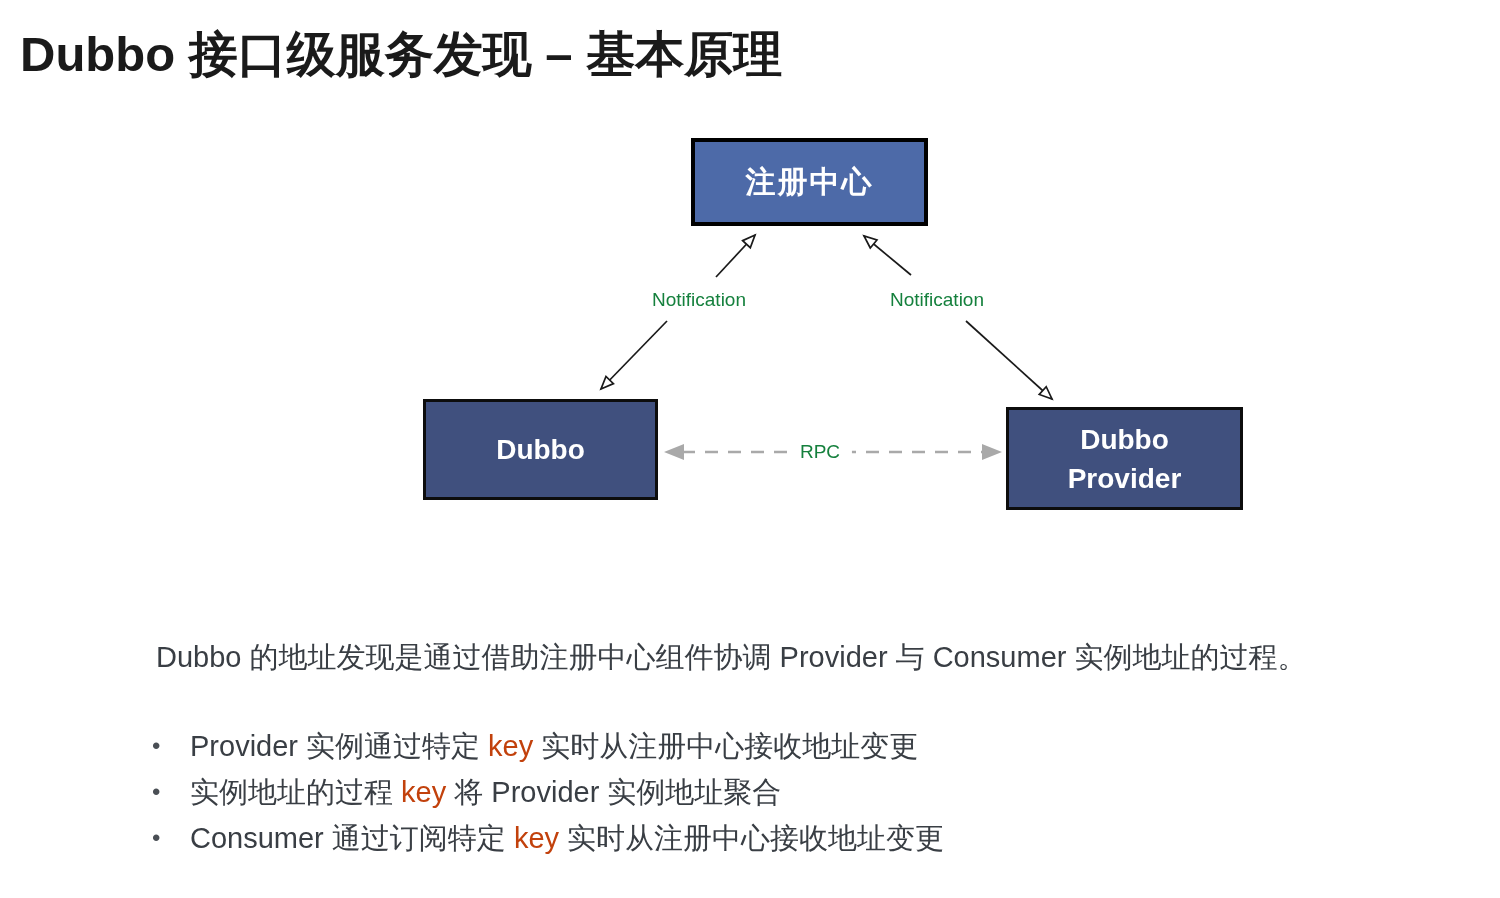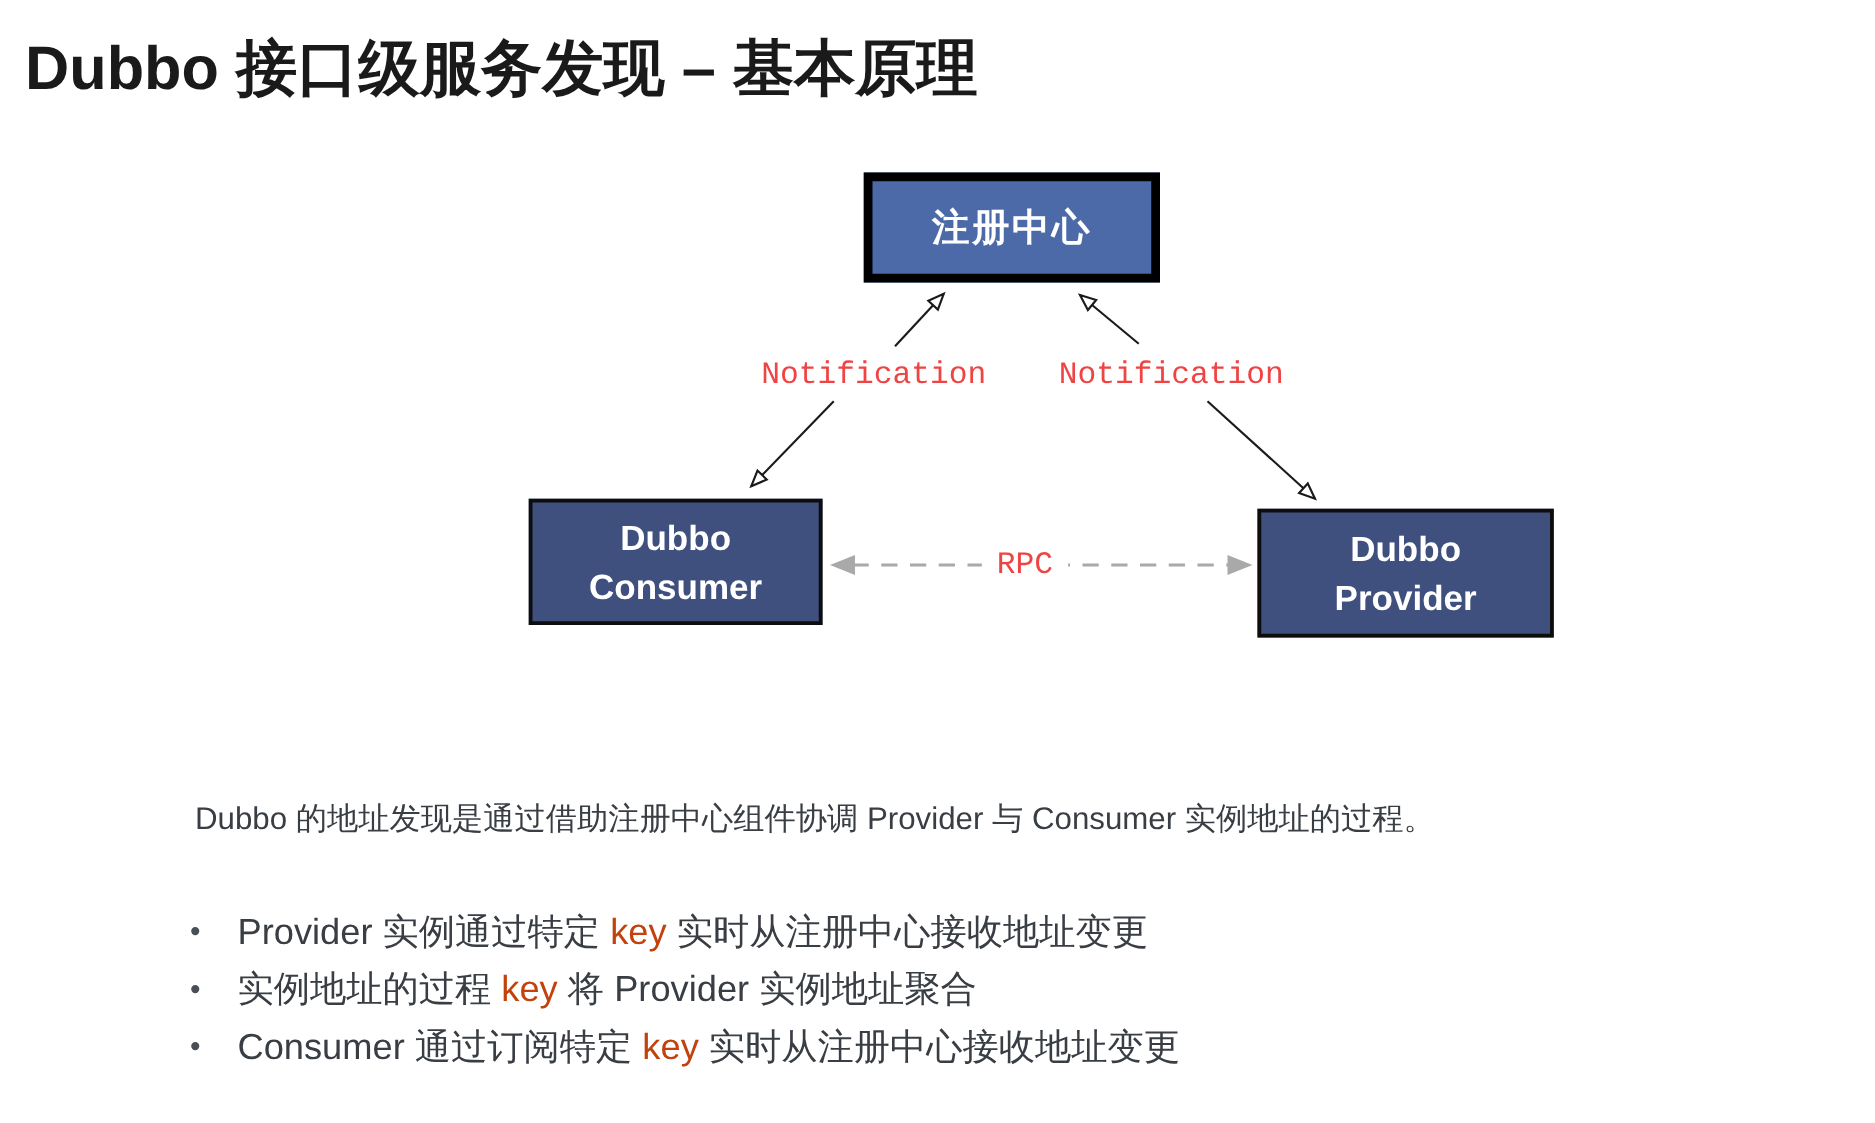--- a/index.html
+++ b/index.html
@@ -32,58 +32,57 @@
     flex-direction: column;
     align-items: center;
     justify-content: center;
     color: #ffffff;
     font-weight: 600;
     text-align: center;
   }
   .node-registry {
     left: 691px; top: 138px; width: 237px; height: 88px;
     background: #4d6aa8;
-    border: 7px solid #000000;
+    border: 4px solid #000000;
     font-size: 30px;
     letter-spacing: 2px;
   }
   .node-consumer {
     left: 423px; top: 399px; width: 235px; height: 101px;
     background: #40507e;
     border: 3px solid #0d0d0d;
     font-size: 28px; line-height: 39px;
   }
   .node-provider {
     left: 1006px; top: 407px; width: 237px; height: 103px;
     background: #40507e;
     border: 3px solid #0d0d0d;
     font-size: 28px; line-height: 39px;
   }
 
   .edge-label {
     position: absolute;
-    font-size: 25px;
-    color: #ef4444;
+    font-size: 19px;
+    color: #15803d;
     white-space: nowrap;
     transform: translate(-50%, -50%);
-    font-family: Liberation Mono, monospace;
   }
   .edge-label-notification { left: 699px; top: 300px; }
   .edge-label-registration { left: 937px; top: 300px; }
   .edge-label-rpc {
     left: 820px; top: 452px;
     background: #ffffff;
     padding: 0 12px;
   }
 
   
   .description {
     position: absolute;
     left: 156px; top: 638px;
-    font-size: 25px;
+    font-size: 29px;
     color: #393e44;
     white-space: nowrap;
   }
   .bullet-list {
     position: absolute;
     left: 152px; top: 723px;
     list-style: none;
   }
   .bullet-list li {
     position: relative;
@@ -127,21 +126,20 @@
       <polygon points="664,452 684,444 684,460" fill="#a9a9a9"></polygon>
       <polygon points="1002,452 982,444 982,460" fill="#a9a9a9"></polygon>
     </svg>
 
     <div class="node node-registry">
       <span>注册中心</span>
     </div>
 
     <div class="node node-consumer">
       <span>Dubbo</span>
-      <span>Consumer</span>
     </div>
 
     <div class="node node-provider">
       <span>Dubbo</span>
       <span>Provider</span>
     </div>
 
     <div class="edge-label edge-label-notification">Notification</div>
     <div class="edge-label edge-label-registration">Notification</div>
     <div class="edge-label edge-label-rpc">RPC</div>

